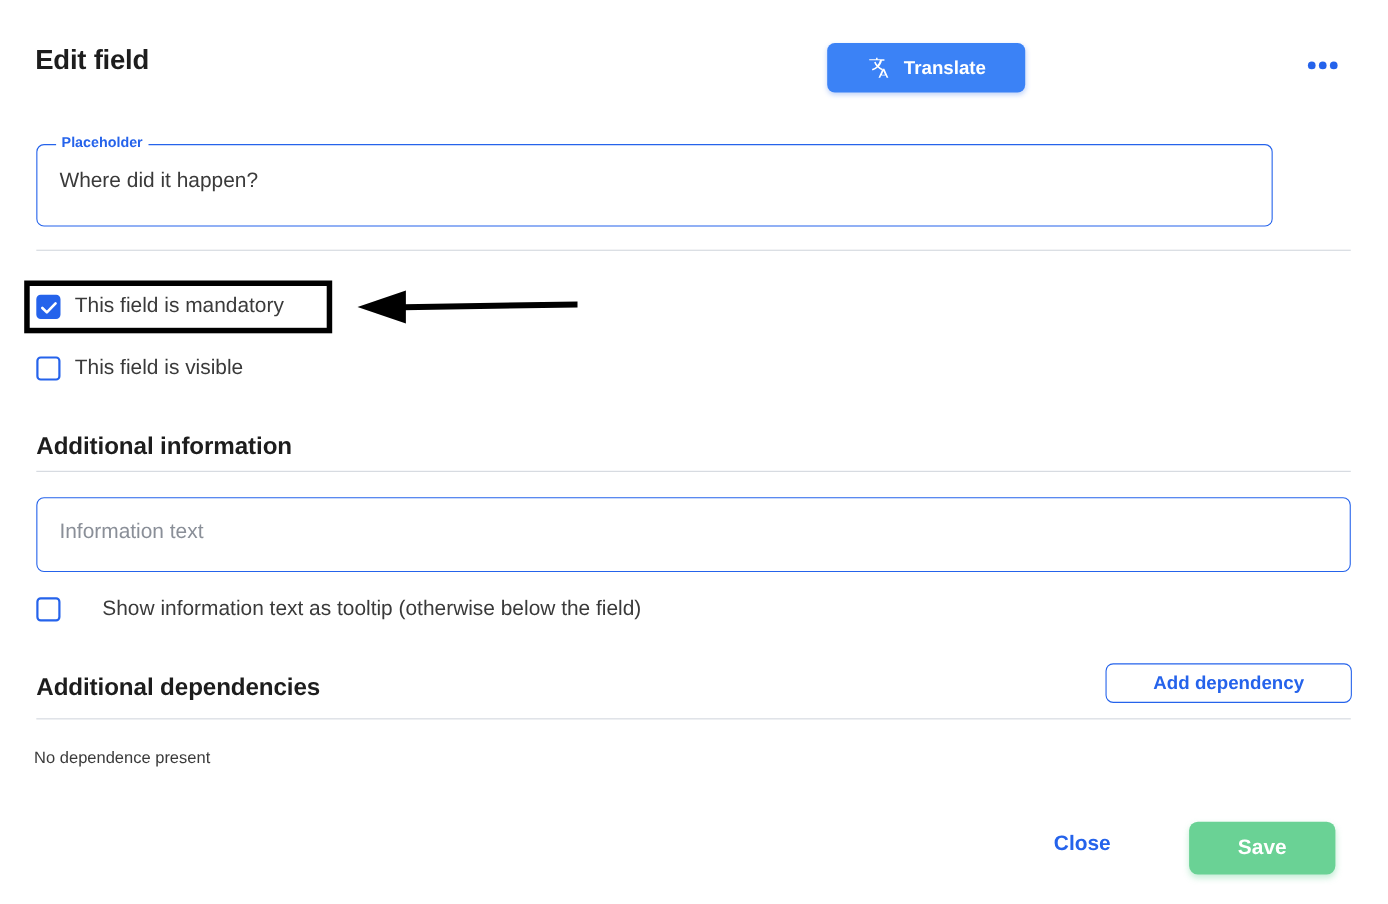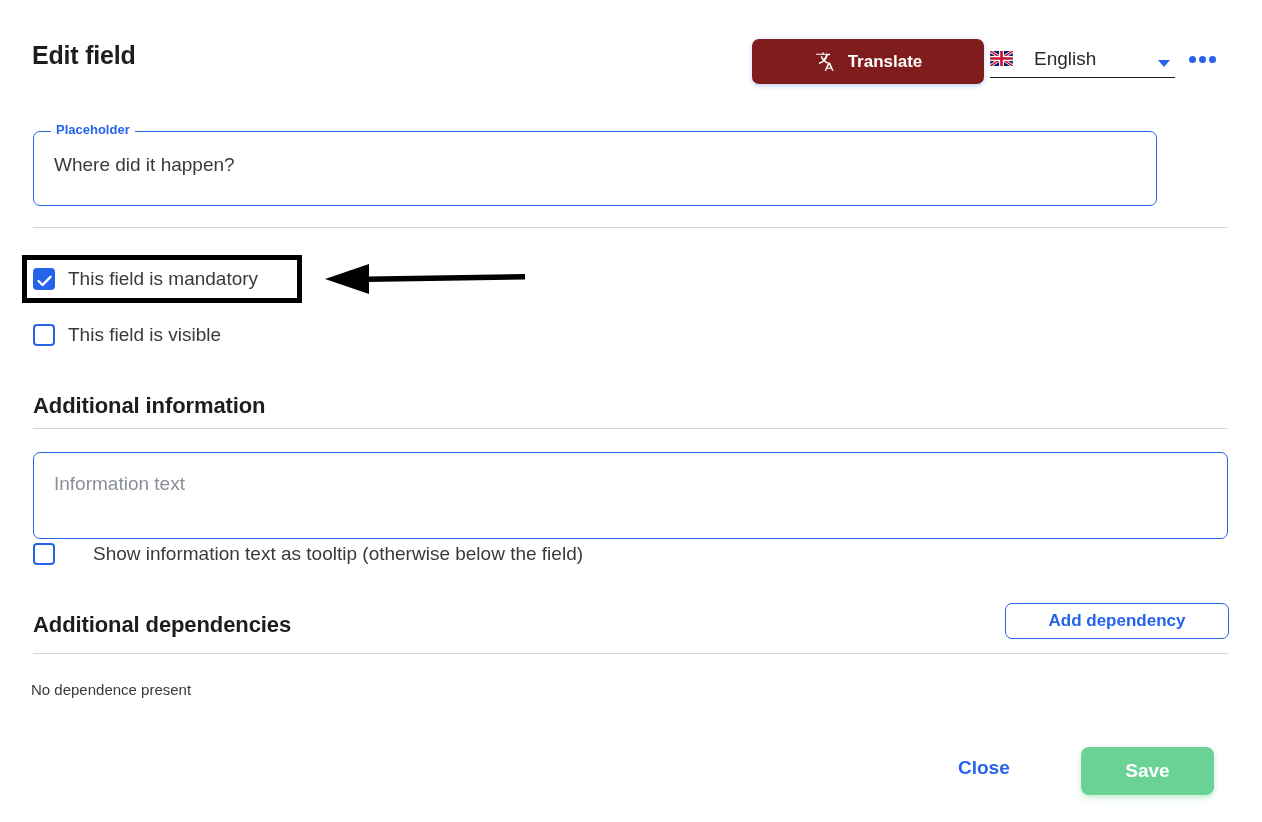--- a/index.html
+++ b/index.html
@@ -30,23 +30,23 @@
     top: 41px;
     font-size: 25px;
     font-weight: bold;
     color: #1d1d1d;
     letter-spacing: -0.2px;
   }
   .translate-btn {
     position: absolute;
     left: 752px;
     top: 39px;
-    width: 232px;
+    width: 180px;
     height: 45px;
-    background: #7f1d1d;
+    background: #3b82f6;
     border: none;
     border-radius: 7px;
     color: #ffffff;
     font-family: "Liberation Sans", sans-serif;
     font-size: 17px;
     font-weight: bold;
     display: flex;
     align-items: center;
     justify-content: center;
     gap: 13px;
@@ -207,21 +207,21 @@
   }
   #heading-info { left: 33px; top: 393px; }
   #heading-deps { left: 33px; top: 612px; }
 
   
   .info-field {
     position: absolute;
     left: 33px;
     top: 452px;
     width: 1195px;
-    height: 87px;
+    height: 68px;
     border: 1.7px solid #2563eb;
     border-radius: 7px;
     box-sizing: border-box;
   }
   .info-input {
     position: absolute;
     left: 20px;
     top: 20px;
     width: 1140px;
     border: none;
@@ -322,37 +322,20 @@
   <button class="translate-btn">
     <span class="translate-icon">
       <svg viewBox="0 0 24 24" width="21" height="21" aria-hidden="true">
         <path fill="#ffffff" d="M2.5 3.2h7.1V1.6h1.6v1.6h7.1v1.6h-2.6c-.55 2.4-1.62 4.45-3.05 6.06 1.02.92 2.2 1.67 3.5 2.2l-.66 1.52c-1.56-.65-2.95-1.56-4.13-2.67-1.5 1.36-3.35 2.4-5.45 3.06l-.62-1.55c1.9-.58 3.56-1.48 4.9-2.66C8.9 9.2 8.1 7.8 7.6 6.3l1.55-.45c.42 1.26 1.08 2.42 1.93 3.43 1.2-1.32 2.08-2.98 2.55-4.97H2.5V3.2z"></path>
         <path fill="#ffffff" d="M16.3 13.2h1.95l4.15 9.3h-1.8l-1-2.35h-4.65l-1 2.35h-1.8l4.15-9.3zm.97 2.25l-1.63 3.8h3.26l-1.63-3.8z"></path>
       </svg>
     </span>
     <span>Translate</span>
   </button>
 
-  <div class="lang-select">
-    <span class="flag-icon">
-      <svg viewBox="0 0 60 40" width="23" height="15" aria-hidden="true">
-        <rect width="60" height="40" fill="#012169"></rect>
-        <path d="M0 0 L60 40 M60 0 L0 40" stroke="#ffffff" stroke-width="8"></path>
-        <path d="M0 0 L60 40 M60 0 L0 40" stroke="#C8102E" stroke-width="4"></path>
-        <path d="M30 0 V40 M0 20 H60" stroke="#ffffff" stroke-width="13"></path>
-        <path d="M30 0 V40 M0 20 H60" stroke="#C8102E" stroke-width="7"></path>
-      </svg>
-    </span>
-    <span class="lang-label">English</span>
-    <span class="chevron-down">
-      <svg viewBox="0 0 14 9" width="14" height="9" aria-hidden="true">
-        <path d="M1 1 L7 8 L13 1 Z" fill="#2563eb"></path>
-      </svg>
-    </span>
-  </div>
 
   <div class="kebab-menu">
     <span></span>
     <span></span>
     <span></span>
   </div>
 </div>
 
 <div class="outlined-field">
   <div class="outlined-legend">Placeholder</div>

